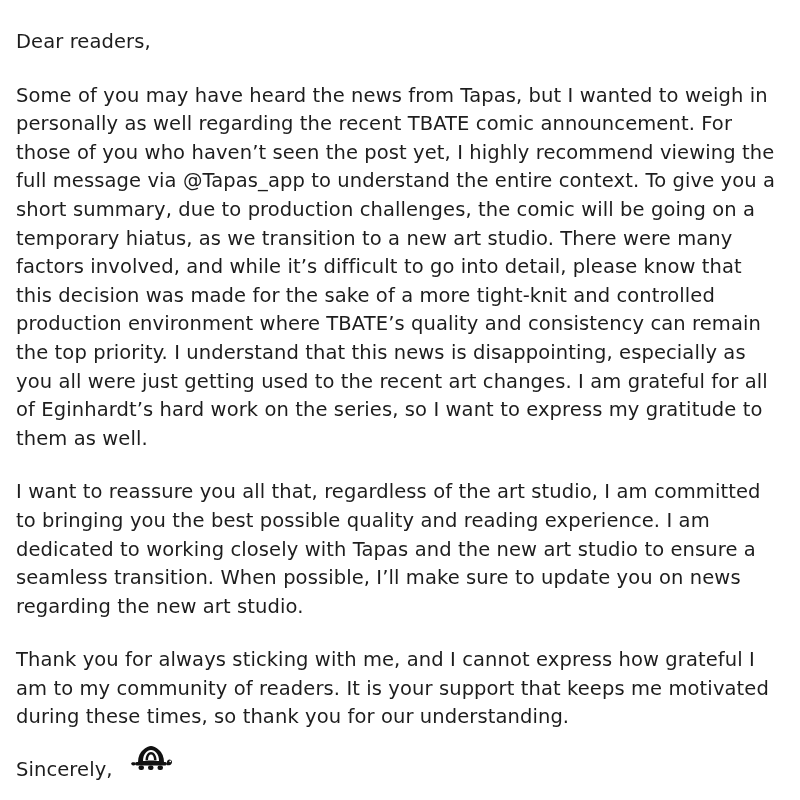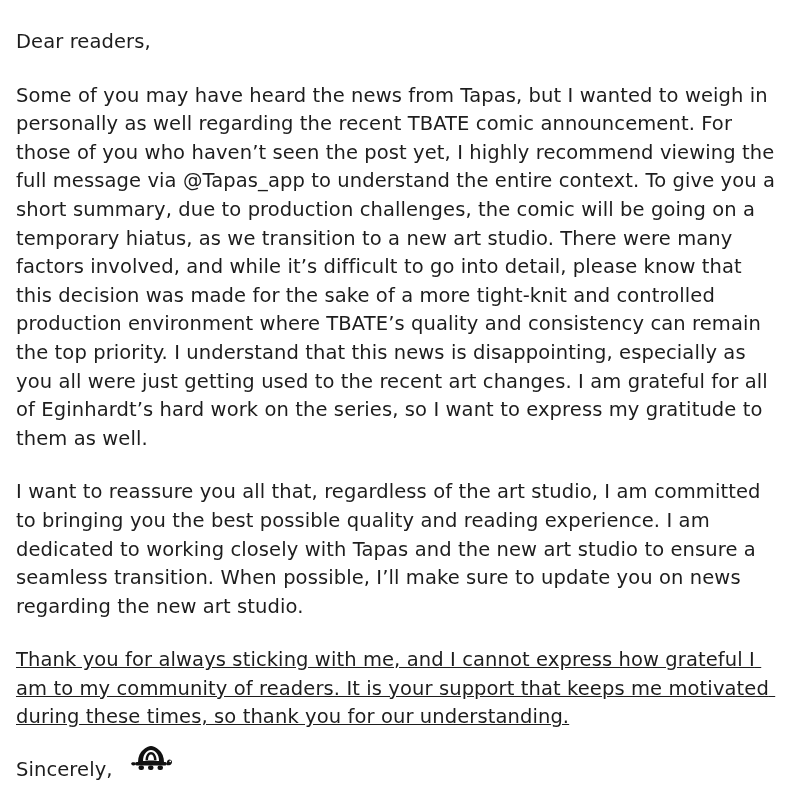--- a/index.html
+++ b/index.html
@@ -27,21 +27,20 @@
     color: #1d1d1d;
     letter-spacing: 0.1px;
   }
   .para {
     margin: 0 0 25px 0;
     text-align: left;
     white-space: pre-wrap;
   }
   .para:last-of-type {
     margin-bottom: 2px;
-    text-decoration: underline;
   }
   .signoff {
     margin-top: 6px;
     display: flex;
     align-items: flex-end;
     gap: 14px;
   }
   .signoff-lines {
     font-size: 19.5px;
     line-height: 28.6px;

